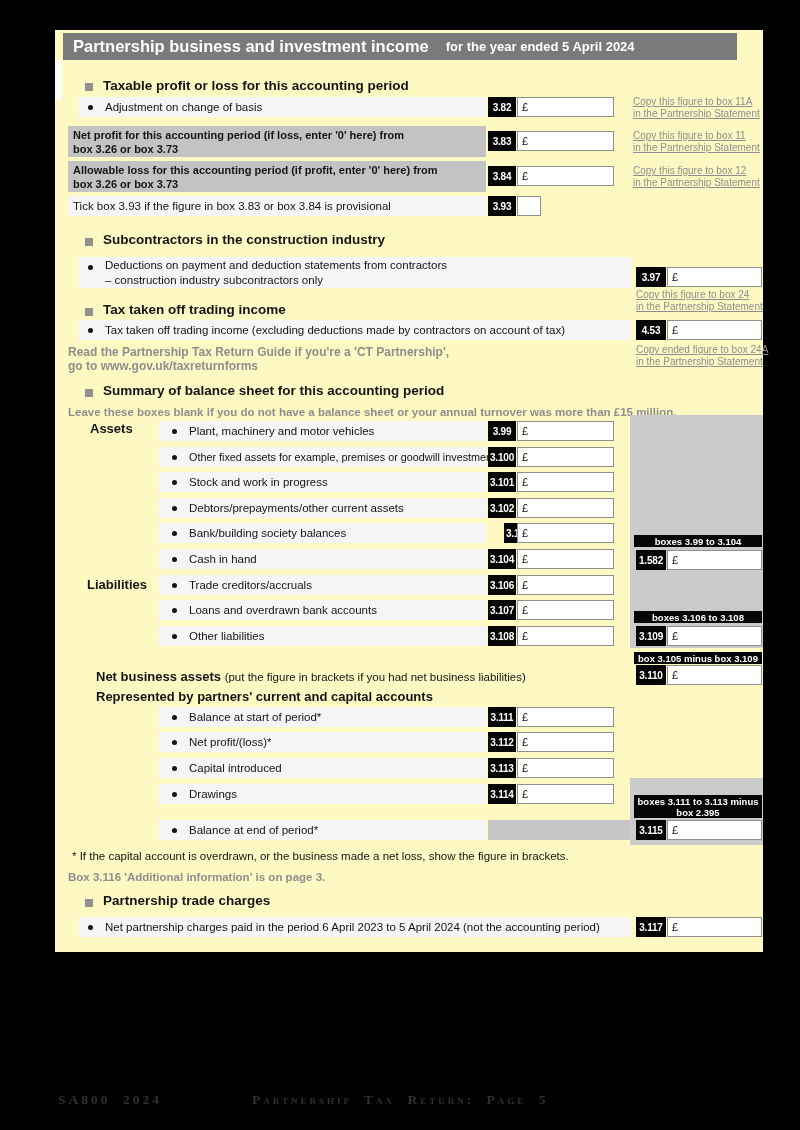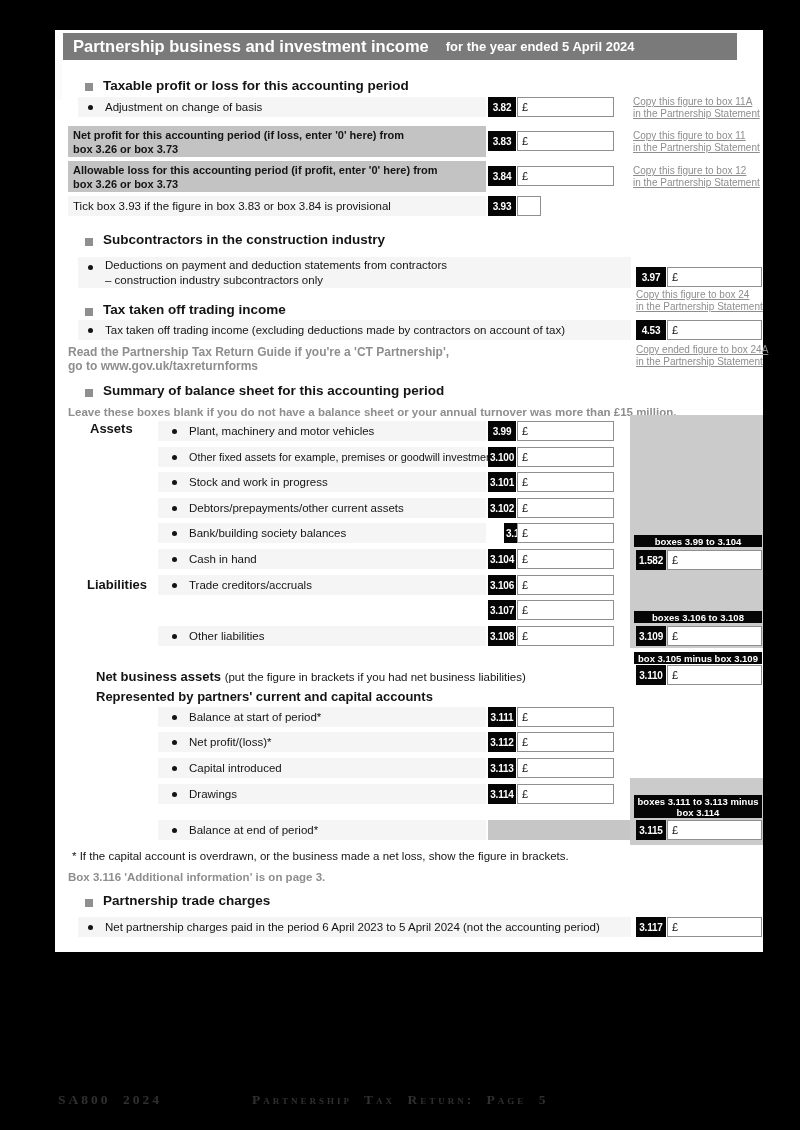--- a/index.html
+++ b/index.html
@@ -1,18 +1,18 @@
 <!DOCTYPE html>
 <html><head>
 <meta charset="utf-8">
 <style>
   html,body{margin:0;padding:0;background:#000;}
   #screen{position:relative;width:800px;height:1130px;background:#000;
           font-family:"Liberation Sans",sans-serif;overflow:hidden;}
-  #page{position:absolute;left:55px;top:30px;width:708px;height:922px;background:#ffffff;}
+  #page{position:absolute;left:55px;top:30px;width:708px;height:922px;background:#fef9c3;}
   .notch{position:absolute;left:0;top:30px;width:7px;height:40px;background:#fbfbfb;}
   .hdr{position:absolute;left:8px;top:3px;width:674px;height:27px;background:#7a7a7a;
        display:flex;align-items:center;padding-left:10px;box-sizing:border-box;white-space:nowrap;}
   .hdr-title{color:#fff;font-weight:bold;font-size:16.5px;}
   .hdr-sub{color:#fff;font-weight:bold;font-size:13px;margin-left:17px;}
   .sq{position:absolute;width:8px;height:8px;background:#8f8f8f;}
   .sechead{position:absolute;font-weight:bold;font-size:13.5px;color:#141414;white-space:nowrap;}
   .row{position:absolute;height:20px;background:#f5f5f5;display:flex;align-items:center;}
   .row.two{height:31px;align-items:flex-start;}
   .row.shaded{background:#c3c3c3;}
@@ -235,20 +235,24 @@
     <div class="row brow" style="left:103px;top:545px;width:328px">
       <span class="bullet"></span>
       <span class="rlabel">Trade creditors/accruals</span>
     </div>
     <div class="numbox" style="left:433px;top:545px">3.106</div>
     <div class="field" style="left:462px;top:545px">
       <span>£</span>
       <span></span>
     </div>
 
+    <div class="row brow" style="left:103px;top:570px;width:328px">
+      <span class="bullet"></span>
+      <span class="rlabel">Loans and overdrawn bank accounts</span>
+    </div>
     <div class="numbox" style="left:433px;top:570px">3.107</div>
     <div class="field" style="left:462px;top:570px">
       <span>£</span>
       <span></span>
     </div>
 
     <div class="row brow" style="left:103px;top:596px;width:328px">
       <span class="bullet"></span>
       <span class="rlabel">Other liabilities</span>
     </div>
@@ -318,21 +322,21 @@
     </div>
     <div class="numbox" style="left:433px;top:754px">3.114</div>
     <div class="field" style="left:462px;top:754px">
       <span>£</span>
       <span></span>
     </div>
 
     <div class="band" style="top:748px;height:67px"></div>
     <div class="cap" style="top:765px;height:23px">
       <div>boxes 3.111 to 3.113 minus</div>
-        <div>box 3.114</div>
+        <div>box 2.395</div>
     </div>
 
     <div class="row brow" style="left:103px;top:790px;width:328px">
       <span class="bullet"></span>
       <span class="rlabel">Balance at end of period*</span>
     </div>
     <div class="graycell" style="left:433px;top:790px;width:142px;height:20px"></div>
     <div class="numbox rcol" style="top:790px">3.115</div>
     <div class="field rcol" style="top:790px">
       <span>£</span>

